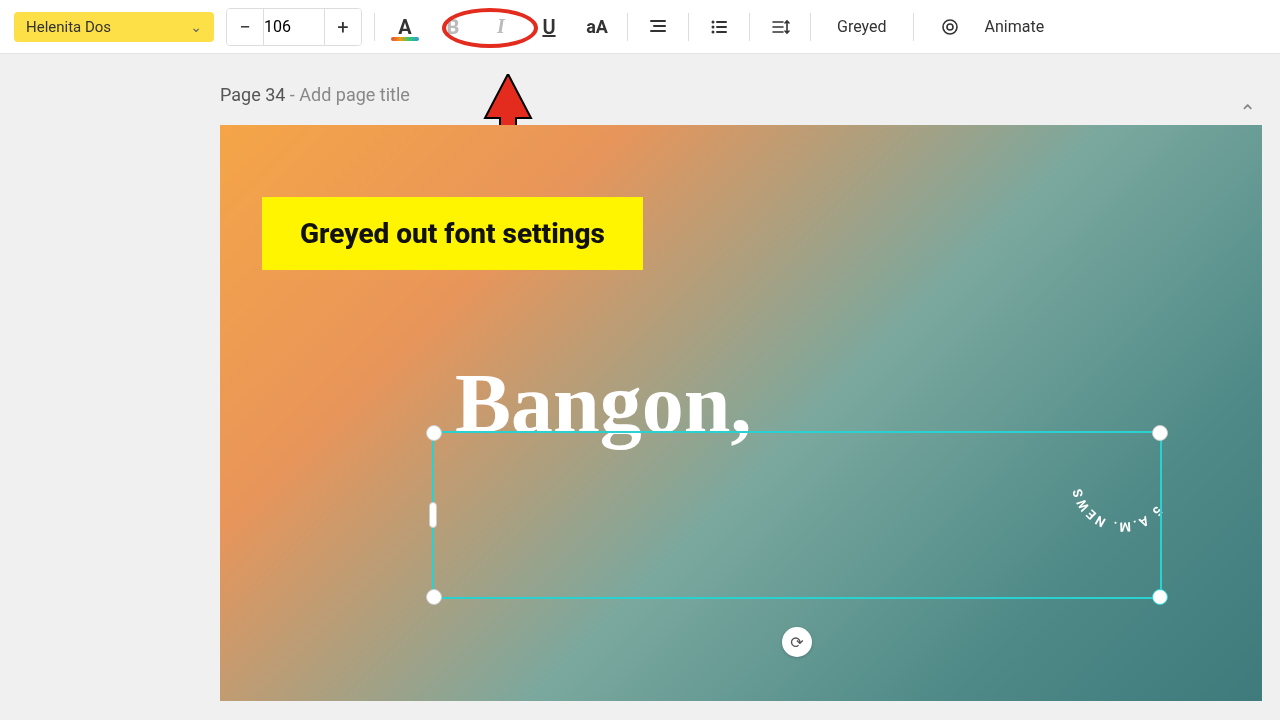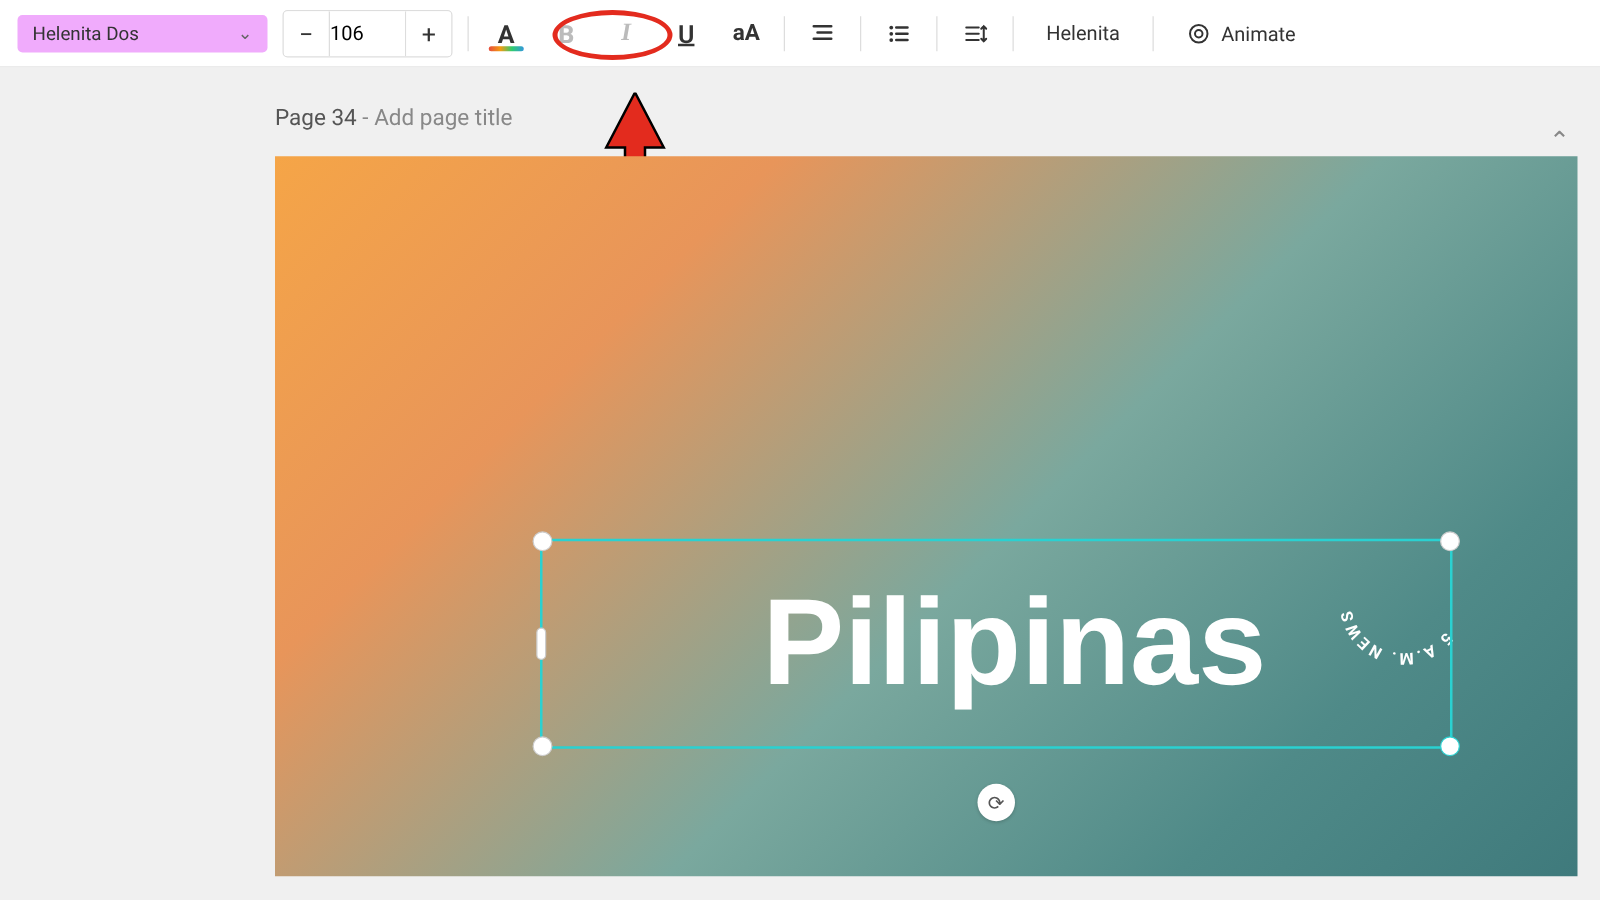--- a/index.html
+++ b/index.html
@@ -1,36 +1,36 @@
 <!DOCTYPE html>
 <html><head>
 <meta charset="utf-8">
 <style>
 * { margin: 0; padding: 0; box-sizing: border-box; font-family: -apple-system, BlinkMacSystemFont, 'Segoe UI', Roboto, sans-serif; }
 body { background: #f0f0f0; width: 1280px; height: 720px; overflow: hidden; position: relative; }
 
 .toolbar { background: #fff; height: 54px; display: flex; align-items: center; padding: 0 14px; gap: 12px; border-bottom: 1px solid #e5e5e5; }
-.font-select { display: flex; align-items: center; background: #f0abfc; border-radius: 4px; padding: 6px 12px; width: 200px; justify-content: space-between; cursor: pointer; gap: 39px; }
+.font-select { display: flex; align-items: center; background: #fde047; border-radius: 4px; padding: 6px 12px; width: 200px; justify-content: space-between; cursor: pointer; gap: 39px; }
 .font-select span:first-child { font-size: 15px; color: #333; }
 .chev { font-size: 14px; color: #666; }
 
 .size-group { display: flex; align-items: center; border: 1px solid #ddd; border-radius: 4px; overflow: hidden; }
 .size-btn { width: 36px; height: 36px; display: flex; align-items: center; justify-content: center; font-size: 20px; cursor: pointer; background: #fff; color: #333; }
 .size-input { width: 62px; height: 36px; border: none; border-left: 1px solid #ddd; border-right: 1px solid #ddd; text-align: left; font-size: 16px; }
 
 .divider { width: 1px; height: 28px; background: #ddd; }
 
 .tbtn { width: 36px; height: 36px; display: flex; align-items: center; justify-content: center; cursor: pointer; border-radius: 4px; font-size: 20px; color: #333; font-weight: bold; }
 .tbtn.disabled { color: #bbb; cursor: not-allowed; }
 
 .color-a { position: relative; font-weight: 700; font-size: 20px; }
 .color-a::after { content: ''; position: absolute; bottom: 4px; left: 4px; right: 4px; height: 4px; background: linear-gradient(90deg, #e74c3c, #f39c12, #2ecc71, #3498db); border-radius: 2px; }
 
 .txtbtn { padding: 6px 14px; font-size: 16px; color: #333; cursor: pointer; border-radius: 4px; }
-.animate-btn { display: flex; align-items: flex-end; gap: 8px; }
+.animate-btn { display: flex; align-items: center; gap: 25px; }
 
 .circle-ellipse { position: absolute; top: 8px; left: 442px; width: 96px; height: 40px; border: 4px solid #e32b1e; border-radius: 50%; pointer-events: none; }
 
 .arrow { position: absolute; top: 74px; left: 483px; pointer-events: none; }
 .arrow svg { display: block; }
 
 .page-area { padding: 30px 0 0 220px; }
 .page-label { font-size: 18px; color: #888; margin-bottom: 20px; }
 .page-label .pnum { color: #555; margin-top: 16px; }
 
@@ -100,21 +100,21 @@
   <div class="divider"></div>
 
   <div class="tbtn">
     <svg width="20" height="20" viewBox="0 0 20 20">
         <path d="M3 5h10M3 10h10M3 15h10M17 4v12M15 6l2-2 2 2M15 14l2 2 2-2" stroke="#333" stroke-width="1.6" stroke-linecap="round" fill="none"></path>
       </svg>
   </div>
 
   <div class="divider"></div>
 
-  <div class="txtbtn">Helenita</div>
+  <div class="txtbtn">Greyed</div>
 
   <div class="divider"></div>
 
   <div class="txtbtn animate-btn">
     <svg width="20" height="20" viewBox="0 0 20 20">
         <circle cx="10" cy="10" r="7" stroke="#333" stroke-width="1.6" fill="none"></circle>
         <circle cx="10" cy="10" r="3" stroke="#333" stroke-width="1.6" fill="none"></circle>
       </svg>
     <span>Animate</span>
   </div>
@@ -129,22 +129,23 @@
 </div>
 
 <div class="collapse">⌃</div>
 
 <div class="page-area">
   <div class="page-label">
     <span class="pnum">Page 34</span><span> - Add page title</span>
   </div>
 
   <div class="canvas">
+    <div class="callout">Greyed out font settings</div>
 
-    <div class="txt2">Pilipinas</div>
+    <div class="txt1">Bangon,</div>
 
     <div class="circ-text">
       <svg viewBox="0 0 115 115" width="115" height="115">
         <defs>
             <path id="cp" d="M 57.5,57.5 m -42,0 a 42,42 0 1,1 84,0 a 42,42 0 1,1 -84,0"></path>
           </defs>
         <text fill="#fff" font-size="13" font-weight="700" letter-spacing="2">
           <textPath href="#cp" startOffset="60%">5 A.M. NEWS DAILY</textPath>
         </text>
       </svg>

